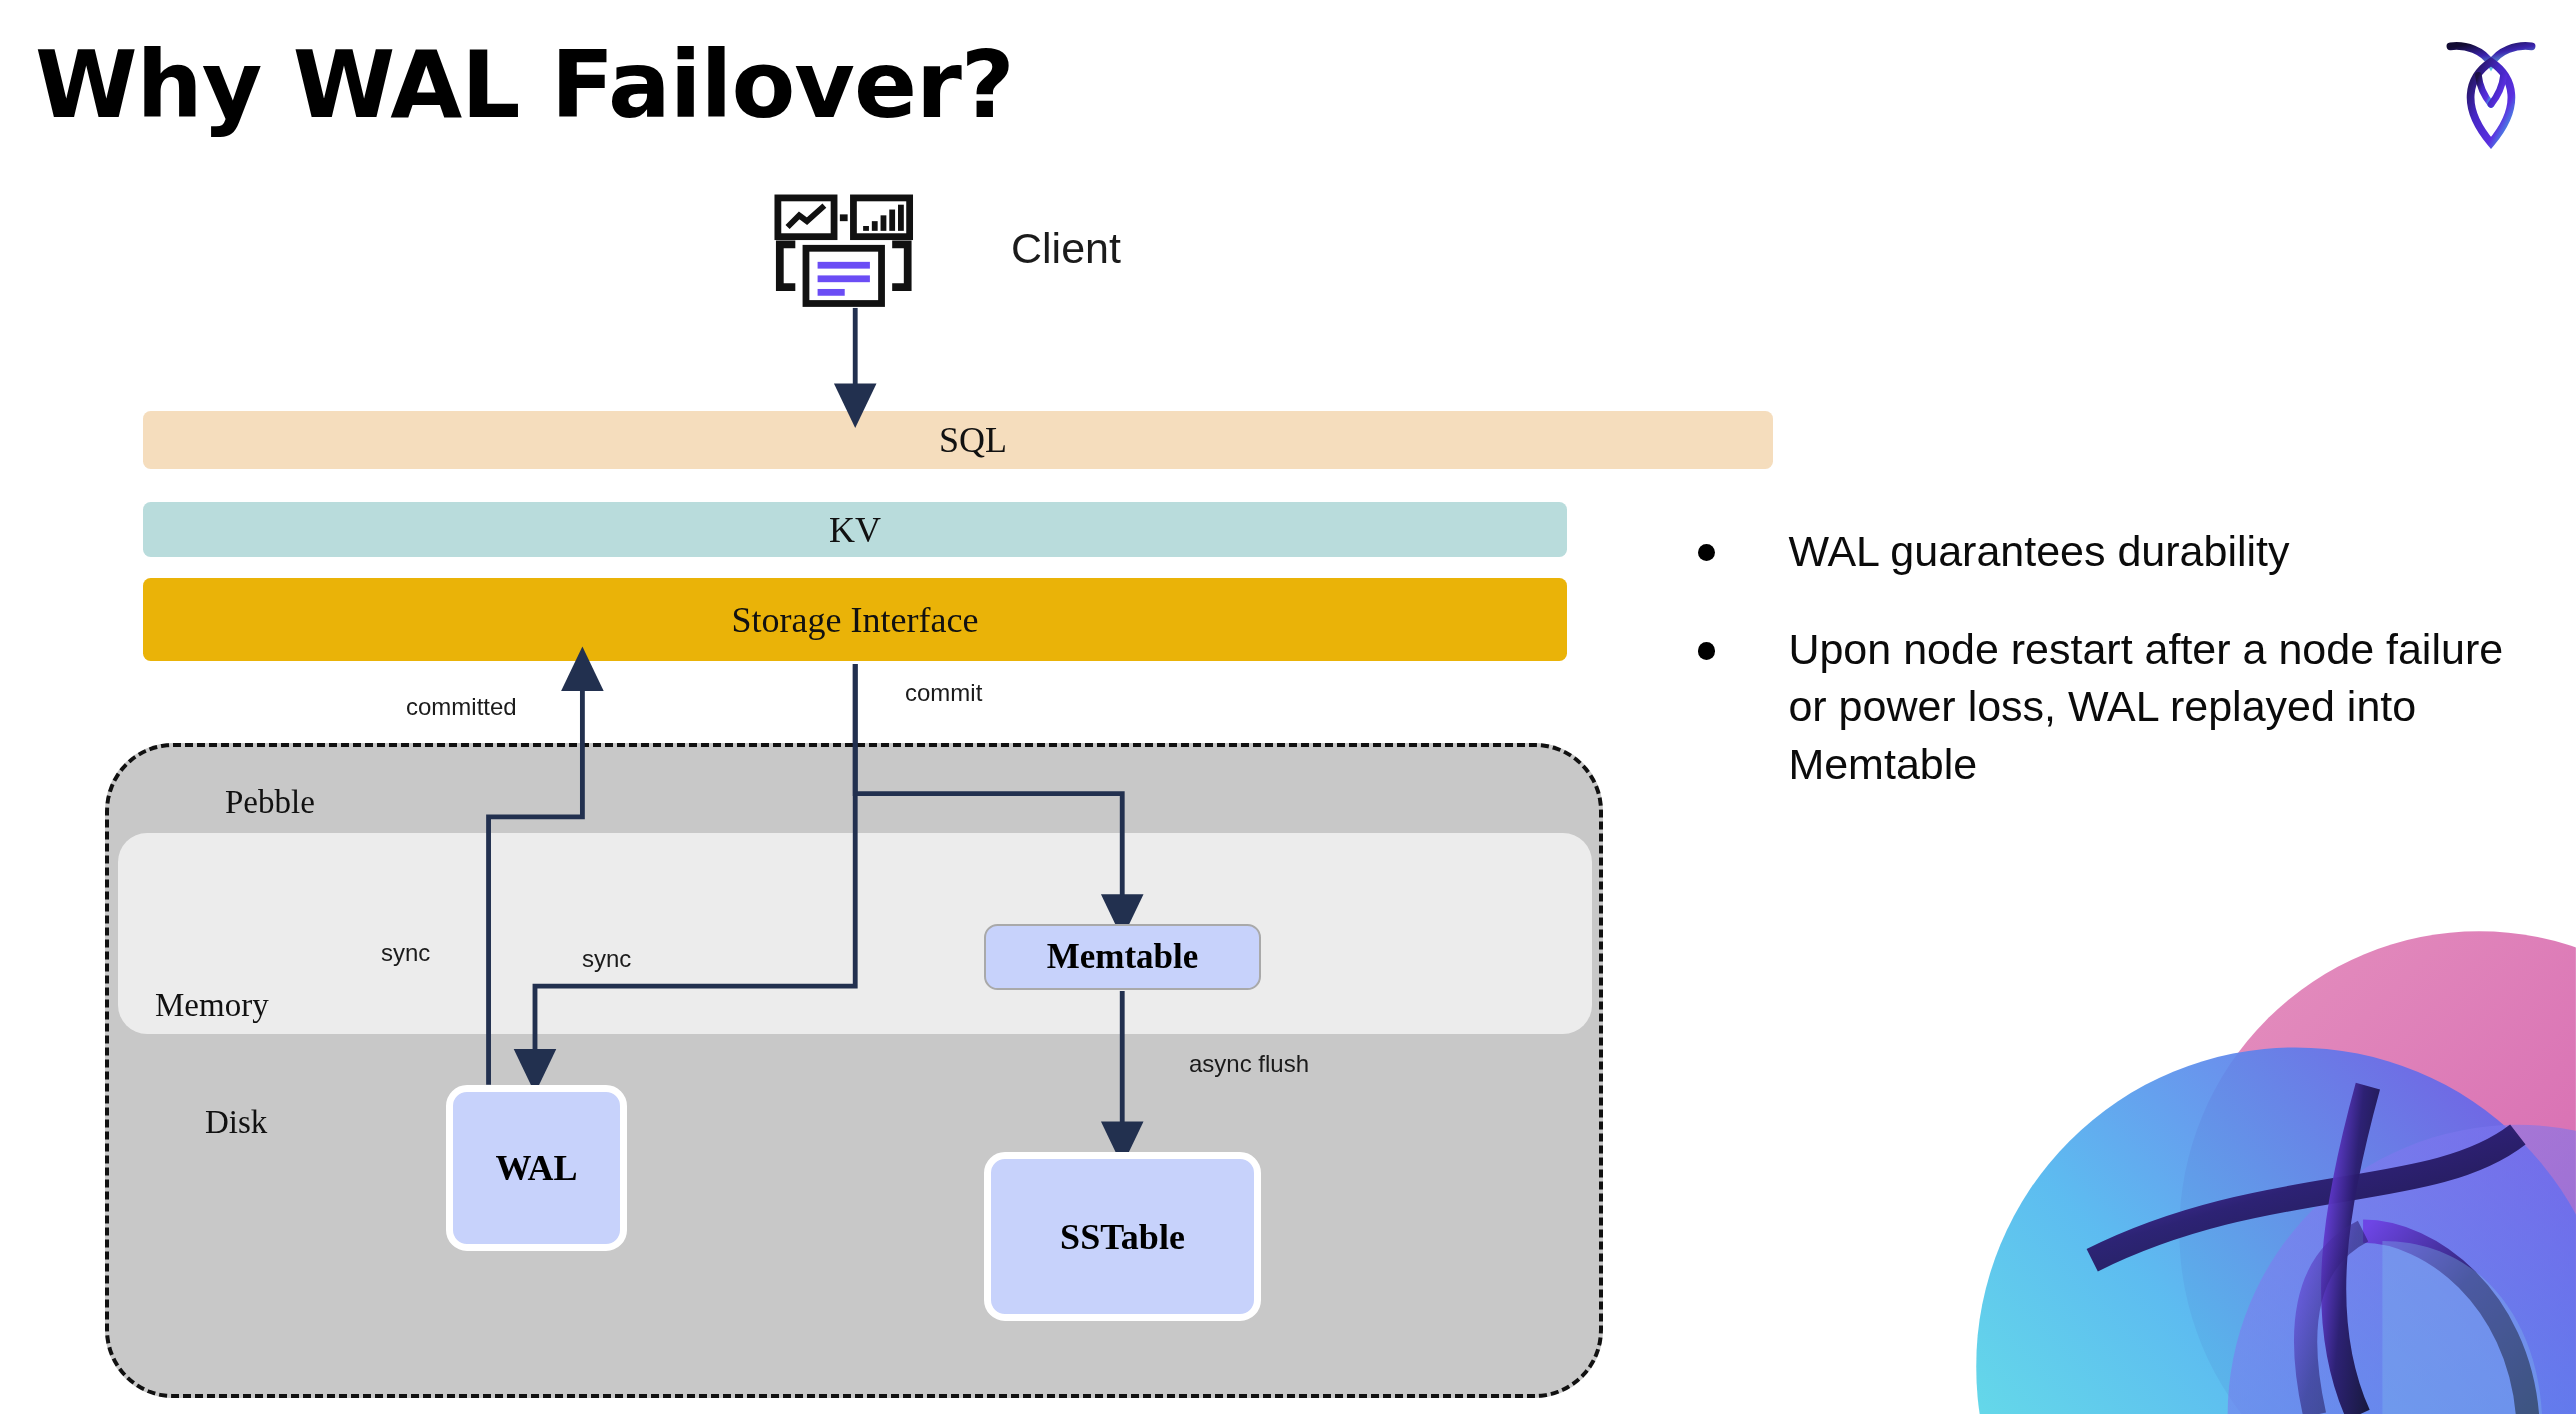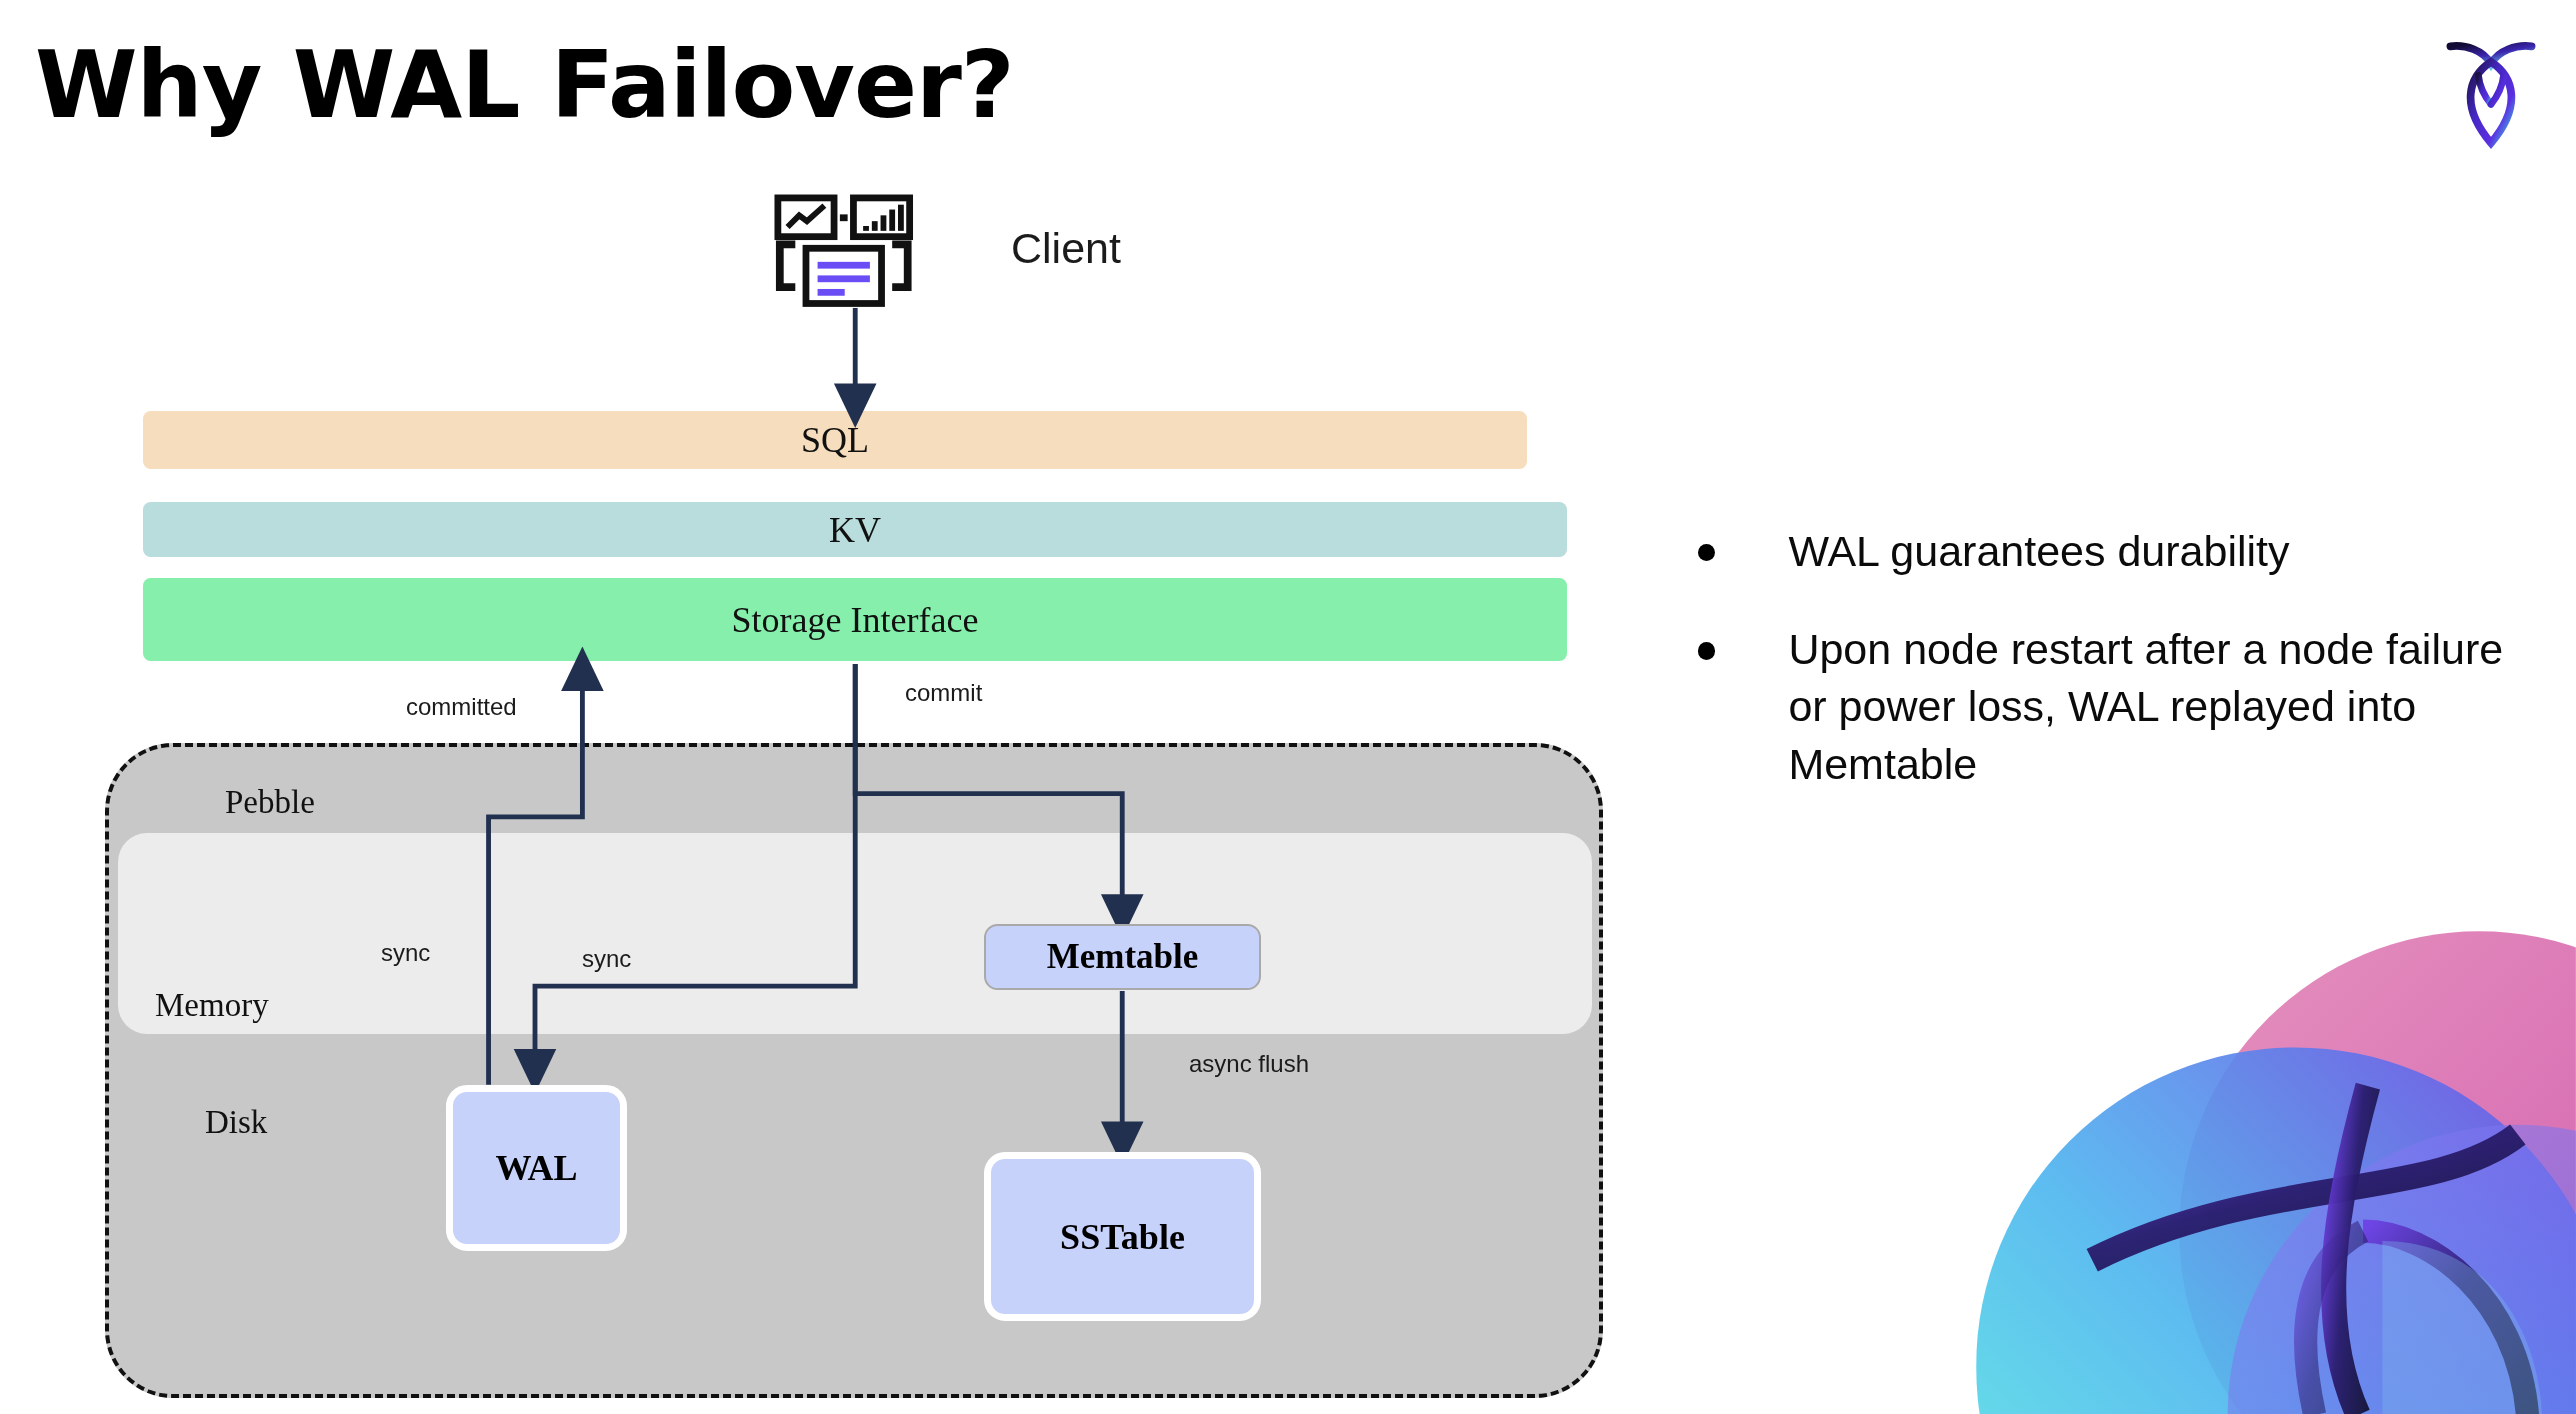--- a/index.html
+++ b/index.html
@@ -22,23 +22,23 @@
               pointer-events:none;}
 
   
   #diagram{position:absolute;left:0;top:0;width:1664px;height:1415px;}
 
   .layer-bar{
     position:absolute;border-radius:7.7px;
     display:flex;align-items:center;justify-content:center;
     font-family:"Liberation Serif",serif;font-size:36px;color:#111111;
   }
-  #bar-sql{left:143px;top:411px;width:1384px;height:58px;background:#f5ddbd;}
+  #bar-sql{left:143px;top:411px;width:1600px;height:58px;background:#f5ddbd;padding-left:30px;}
   #bar-kv{left:143px;top:502px;width:1424px;height:55px;background:#b9dcdc;}
-  #bar-storage{left:143px;top:578px;width:1424px;height:83px;background:#86efac;}
+  #bar-storage{left:143px;top:578px;width:1424px;height:83px;background:#eab308;}
 
   
   #pebble-box{
     position:absolute;left:105px;top:743px;width:1498px;height:655px;
     background:#c8c8c8;border:4.8px dashed #111111;border-radius:68px;
     box-sizing:border-box;
   }
   #memory-box{
     position:absolute;left:118px;top:833px;width:1474px;height:201px;
     background:#ececec;border-radius:29px;

